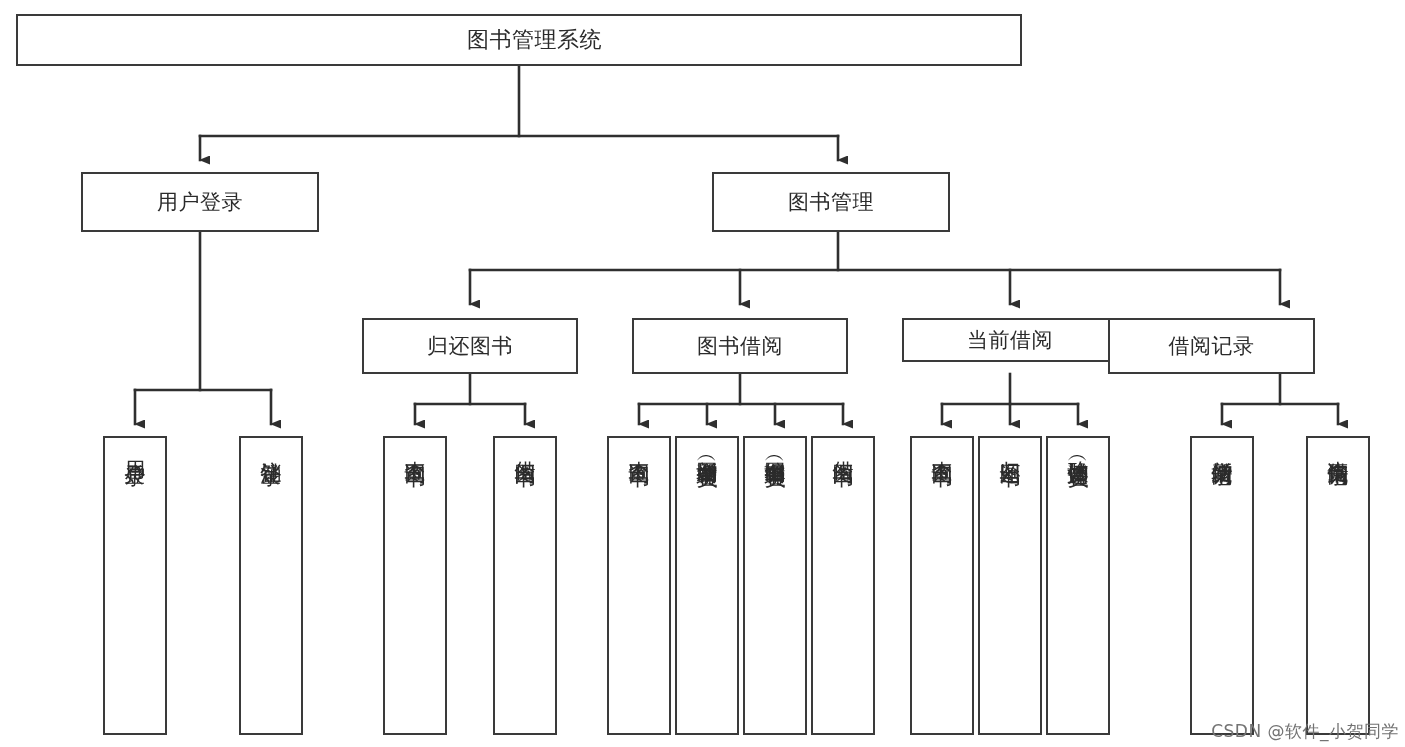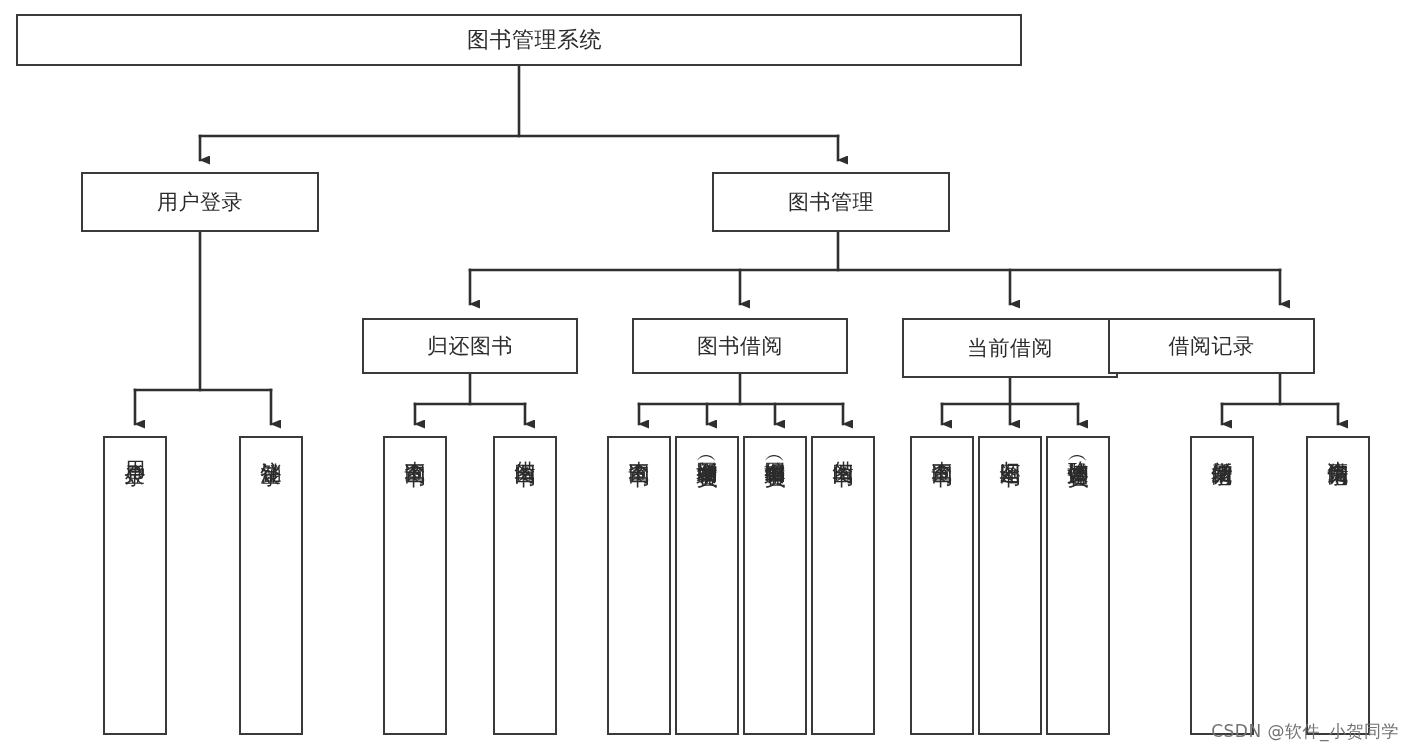--- a/index.html
+++ b/index.html
@@ -146,21 +146,21 @@
   <div class="node horiz" style="left:712px; top:172px; width:238px; height:60px;align-items:center;">
     <span class="node-label">图书管理</span>
   </div>
 
   <div class="node horiz" style="left:362px; top:318px; width:216px; height:56px;">
     <span class="node-label">归还图书</span>
   </div>
   <div class="node horiz" style="left:632px; top:318px; width:216px; height:56px;">
     <span class="node-label">图书借阅</span>
   </div>
-  <div class="node horiz" style="left:902px; top:318px; width:216px; height:60px;">
+  <div class="node horiz" style="left:902px; top:318px; width:216px; height:44px;">
     <span class="node-label">当前借阅</span>
   </div>
   <div class="node horiz" style="left:1108px; top:318px; width:207px; height:56px;">
     <span class="node-label">借阅记录</span>
   </div>
 
   <div class="node vert" style="left:103px; top:436px; width:64px; height:299px;">
     <span class="node-label">用户登录</span>
   </div>
   <div class="node vert" style="left:239px; top:436px; width:64px; height:299px;">

